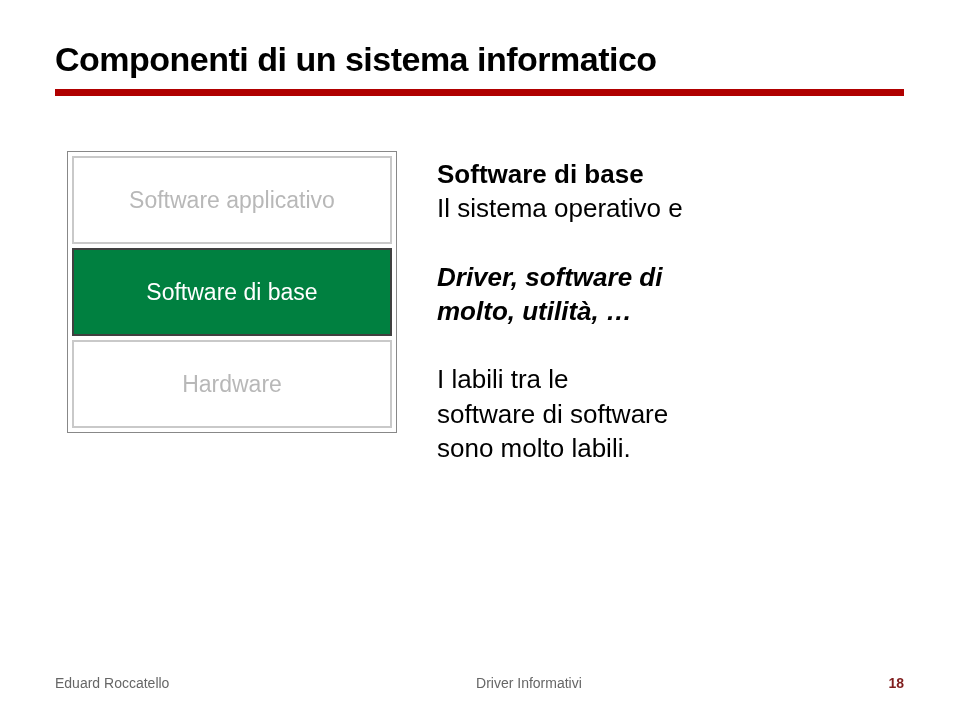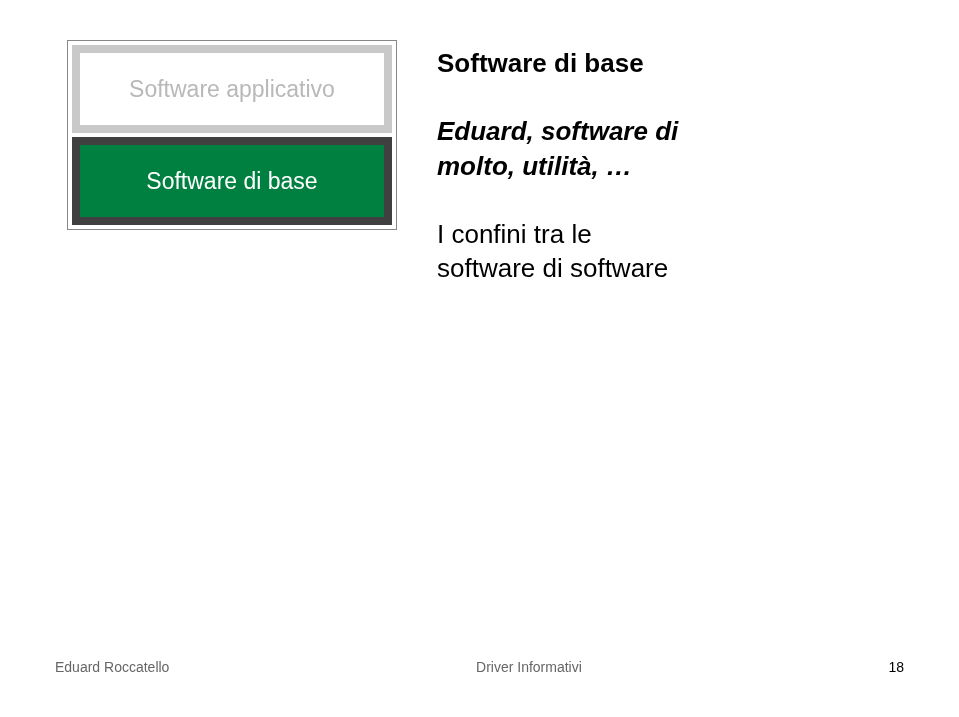--- a/index.html
+++ b/index.html
@@ -45,21 +45,21 @@
   .layer-wrap {
     border: 1px solid #888;
     background: #ffffff;
   }
   .layer {
     height: 88px;
     display: flex;
     align-items: center;
     justify-content: center;
     font-size: 23px;
-    border: 8px solid #701a75;
+    border: 2px solid #701a75;
     margin: 4px;
   }
   .layer.muted {
     color: #b8b8b8;
     background: #ffffff;
     border-color: #c9c9c9;
   }
   .layer.active {
     color: #ffffff;
     background: #008040;
@@ -77,59 +77,67 @@
   }
   .desc-block .head {
     font-weight: bold;
   }
   .desc-block.italic {
     font-style: italic;
     font-weight: bold;
   }
   .footer {
     position: absolute;
-    bottom: 42px;
+    bottom: 26px;
     left: 55px;
     right: 55px;
     display: flex;
     justify-content: space-between;
     align-items: center;
     font-size: 14px;
     color: #666666;
   }
   .footer .page {
-    color: #000000;
+    color: #7f1d1d;
+    font-weight: bold;
   }
 </style>
 </head>
 <body>
 
 <div class="slide">
 
+  <div class="title-block">
+    <h1 class="title">Componenti di un sistema informatico</h1>
+    <div class="underline-rule"></div>
+  </div>
 
   <div class="content-row">
 
     <div class="stack-col">
       <div class="layer-wrap">
         <div class="layer muted">Software applicativo</div>
         <div class="layer active">Software di base</div>
+        <div class="layer muted">Hardware</div>
       </div>
     </div>
 
     <div class="desc-col">
       <div class="desc-block">
         <div class="head">Software di base</div>
+        <div>Il sistema operativo e</div>
       </div>
       <div class="desc-block italic">
-        <div>Eduard, software di</div>
+        <div>Driver, software di</div>
         <div>molto, utilità, …</div>
       </div>
       <div class="desc-block">
-        <div>I confini tra le</div>
+        <div>I labili tra le</div>
         <div>software di software</div>
+        <div>sono molto labili.</div>
       </div>
     </div>
 
   </div>
 
   <div class="footer">
     <span>Eduard Roccatello</span>
     <span>Driver Informativi</span>
     <span class="page">18</span>
   </div>

